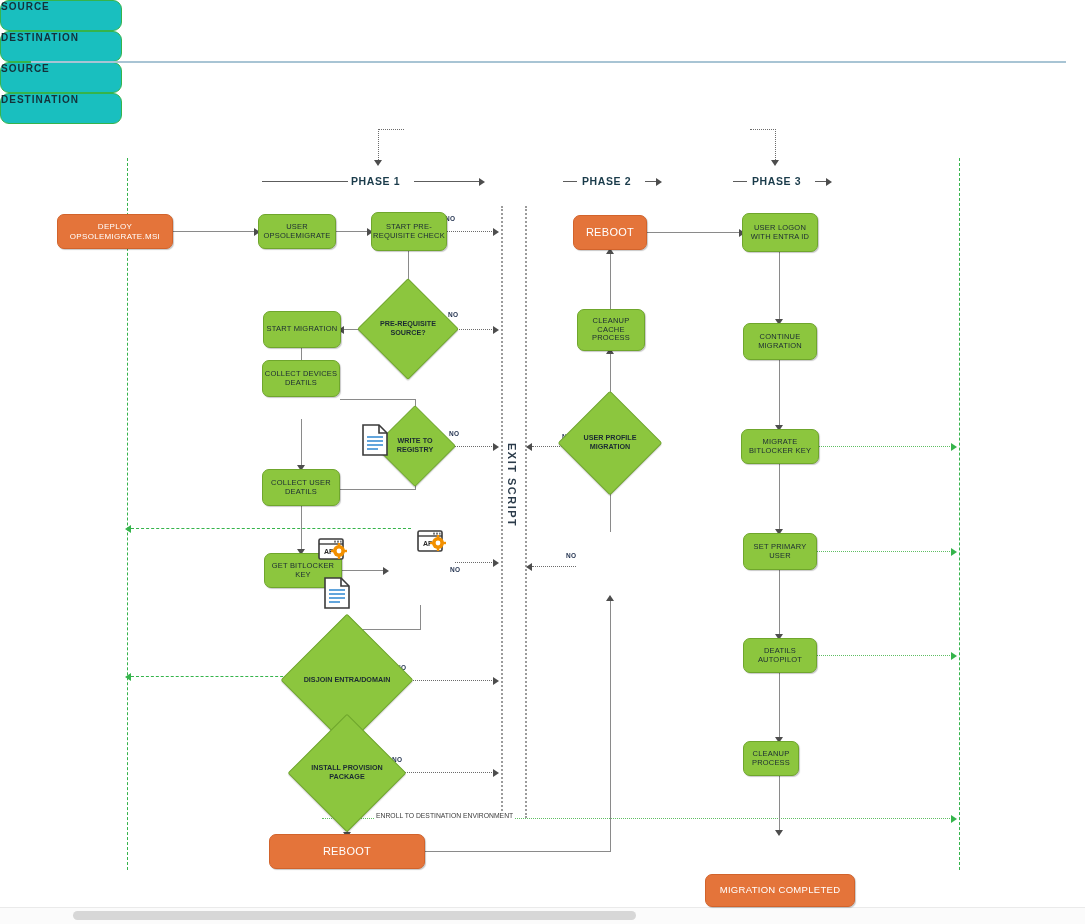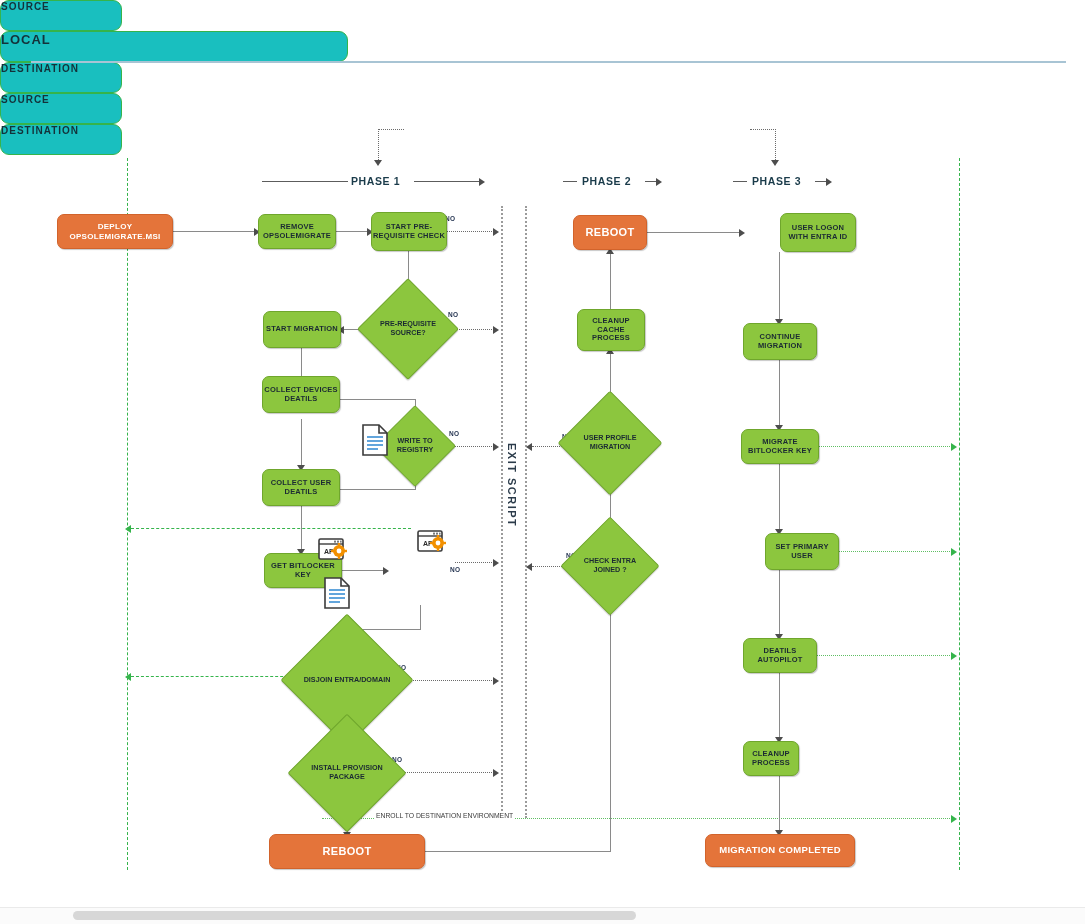--- a/index.html
+++ b/index.html
@@ -24,21 +24,21 @@
     position:absolute; left:31px; top:61px; width:1035px; height:2px;
     background:#a8c4d4;
   }
 
   
   .node {
     position:absolute;
     display:flex; align-items:center; justify-content:center;
     text-align:center;
     line-height:1.15;
-    font-weight:bold;
+    font-weight:normal;
     color:#1b2a33;
     border-radius:7px;
     box-shadow:1px 1px 1px rgba(0,0,0,.22);
     z-index:6;
   }
   .proc {
     background:#8CC63E; border:1px solid #6fa62c;
     font-size:7.5px; letter-spacing:.2px;
   }
   .term {
@@ -128,21 +128,20 @@
   }
 </style>
 </head>
 <body>
 
 <div id="canvas">
 
   <div class="title-rule"></div>
 
   <div class="lane" style="left:67px; top:126px; width:122px; height:31px;">SOURCE</div>
-  <div class="lane" style="left:403px; top:126px; width:348px; height:31px; font-size:13px;">LOCAL</div>
   <div class="lane" style="left:898px; top:126px; width:122px; height:31px;">DESTINATION</div>
   <div class="lane" style="left:67px; top:870px; width:122px; height:31px;">SOURCE</div>
   <div class="lane" style="left:898px; top:870px; width:122px; height:31px;">DESTINATION</div>
 
   <div class="gdash v" style="left:127px; top:158px; height:712px;"></div>
   <div class="gdash v" style="left:959px; top:158px; height:712px;"></div>
 
   <div class="dot v" style="left:378px; top:129px; height:33px;"></div>
   <div class="dot h" style="left:378px; top:129px; width:26px;"></div>
   <div class="ar d" style="left:374px; top:160px;"></div>
@@ -167,21 +166,21 @@
   <div class="ar r" style="left:826px; top:178px;"></div>
 
   <div class="exitline" style="left:501px; top:206px; height:612px;"></div>
   <div class="exitline" style="left:525px; top:206px; height:612px;"></div>
   <div class="exit-label" style="left:506px; top:443px;">EXIT SCRIPT</div>
 
   <div class="node term" style="left:57px; top:214px; width:116px; height:35px; font-size:8px;">DEPLOY OPSOLEMIGRATE.MSI</div>
   <div class="ln h" style="left:173px; top:231px; width:83px;"></div>
   <div class="ar r" style="left:254px; top:228px;"></div>
 
-  <div class="node proc" style="left:258px; top:214px; width:78px; height:35px;">REMOVE OPSOLEMIGRATE</div>
+  <div class="node proc" style="left:258px; top:214px; width:78px; height:35px;">USER OPSOLEMIGRATE</div>
   <div class="ln h" style="left:336px; top:231px; width:33px;"></div>
   <div class="ar r" style="left:367px; top:228px;"></div>
 
   <div class="node proc" style="left:371px; top:212px; width:76px; height:39px;">START PRE-REQUISITE CHECK</div>
   <div class="lbl-no" style="left:445px; top:215px;">NO</div>
   <div class="dot h" style="left:447px; top:231px; width:45px;"></div>
   <div class="ar r" style="left:493px; top:228px;"></div>
 
   <div class="ln v" style="left:408px; top:251px; height:48px;"></div>
   <div class="ar d" style="left:404px; top:297px;"></div>
@@ -194,21 +193,21 @@
   <div class="dot h" style="left:444px; top:329px; width:48px;"></div>
   <div class="ar r" style="left:493px; top:326px;"></div>
 
   <div class="ln h" style="left:341px; top:329px; width:33px;"></div>
   <div class="ar l" style="left:338px; top:326px;"></div>
 
   <div class="node proc" style="left:263px; top:311px; width:78px; height:37px;">START MIGRATION</div>
   <div class="ln v" style="left:301px; top:348px; height:32px;"></div>
   <div class="ar d" style="left:297px; top:378px;"></div>
 
-  <div class="node proc" style="left:262px; top:376px; width:78px; height:37px;">COLLECT DEVICES DEATILS</div>
+  <div class="node proc" style="left:262px; top:360px; width:78px; height:37px;">COLLECT DEVICES DEATILS</div>
 
   <div class="ln h" style="left:340px; top:399px; width:76px;"></div>
   <div class="ln v" style="left:415px; top:399px; height:18px;"></div>
   <div class="ar d" style="left:411px; top:415px;"></div>
 
   <div class="ln v" style="left:301px; top:419px; height:48px;"></div>
   <div class="ar d" style="left:297px; top:465px;"></div>
 
   <div class="dia" style="left:386px; top:417px; width:58px; height:58px;">
     <div class="shape"></div>
@@ -343,24 +342,20 @@
   <div class="gdot h" style="left:322px; top:818px; width:632px;"></div>
   <div class="ar gr" style="left:951px; top:815px;"></div>
   <div class="enroll-label" style="left:374px; top:812px;">ENROLL TO DESTINATION ENVIRONMENT</div>
 
   <div class="node term" style="left:269px; top:834px; width:156px; height:35px;">REBOOT</div>
 
   <div class="ln h" style="left:425px; top:851px; width:186px;"></div>
   <div class="ln v" style="left:610px; top:600px; height:252px;"></div>
   <div class="ar u" style="left:606px; top:595px;"></div>
 
-  <div class="dia" style="left:575px; top:531px; width:70px; height:70px;">
-    <div class="shape"></div>
-    <div class="txt">CHECK ENTRA JOINED ?</div>
-  </div>
   <div class="lbl-no" style="left:566px; top:552px;">NO</div>
   <div class="dot h" style="left:532px; top:566px; width:44px;"></div>
   <div class="ar l" style="left:526px; top:563px;"></div>
 
   <div class="ln v" style="left:610px; top:470px; height:62px;"></div>
   <div class="ar u" style="left:606px; top:466px;"></div>
 
   <div class="dia" style="left:573px; top:406px; width:74px; height:74px;">
     <div class="shape"></div>
     <div class="txt">USER PROFILE MIGRATION</div>
@@ -373,49 +368,49 @@
   <div class="ar u" style="left:606px; top:348px;"></div>
 
   <div class="node proc" style="left:577px; top:309px; width:68px; height:42px;">CLEANUP CACHE PROCESS</div>
   <div class="ln v" style="left:610px; top:252px; height:58px;"></div>
   <div class="ar u" style="left:606px; top:248px;"></div>
 
   <div class="node term" style="left:573px; top:215px; width:74px; height:35px;">REBOOT</div>
   <div class="ln h" style="left:647px; top:232px; width:94px;"></div>
   <div class="ar r" style="left:739px; top:229px;"></div>
 
-  <div class="node proc" style="left:742px; top:213px; width:76px; height:39px;margin-left:38px;">USER LOGON WITH ENTRA ID</div>
+  <div class="node proc" style="left:742px; top:213px; width:76px; height:39px;">USER LOGON WITH ENTRA ID</div>
   <div class="ln v" style="left:779px; top:252px; height:69px;"></div>
   <div class="ar d" style="left:775px; top:319px;"></div>
 
   <div class="node proc" style="left:743px; top:323px; width:74px; height:37px;">CONTINUE MIGRATION</div>
   <div class="ln v" style="left:779px; top:360px; height:67px;"></div>
   <div class="ar d" style="left:775px; top:425px;"></div>
 
   <div class="node proc" style="left:741px; top:429px; width:78px; height:35px;">MIGRATE BITLOCKER KEY</div>
   <div class="gdot h" style="left:819px; top:446px; width:135px;"></div>
   <div class="ar gr" style="left:951px; top:443px;"></div>
   <div class="ln v" style="left:779px; top:464px; height:67px;"></div>
   <div class="ar d" style="left:775px; top:529px;"></div>
 
-  <div class="node proc" style="left:743px; top:533px; width:74px; height:37px;margin-left:22px;">SET PRIMARY USER</div>
+  <div class="node proc" style="left:743px; top:533px; width:74px; height:37px;">SET PRIMARY USER</div>
   <div class="gdot h" style="left:817px; top:551px; width:137px;"></div>
   <div class="ar gr" style="left:951px; top:548px;"></div>
   <div class="ln v" style="left:779px; top:570px; height:66px;"></div>
   <div class="ar d" style="left:775px; top:634px;"></div>
 
   <div class="node proc" style="left:743px; top:638px; width:74px; height:35px;">DEATILS AUTOPILOT</div>
   <div class="gdot h" style="left:817px; top:655px; width:137px;"></div>
   <div class="ar gr" style="left:951px; top:652px;"></div>
   <div class="ln v" style="left:779px; top:673px; height:66px;"></div>
   <div class="ar d" style="left:775px; top:737px;"></div>
 
   <div class="node proc" style="left:743px; top:741px; width:56px; height:35px;">CLEANUP PROCESS</div>
   <div class="ln v" style="left:779px; top:776px; height:56px;"></div>
   <div class="ar d" style="left:775px; top:830px;"></div>
 
-  <div class="node term" style="left:705px; top:834px; width:150px; height:33px; font-size:9.5px;">MIGRATION COMPLETED</div>
+  <div class="node term" style="left:705px; top:874px; width:150px; height:33px; font-size:9.5px;">MIGRATION COMPLETED</div>
 
   <div class="sb-track">
     <div class="sb-thumb"></div>
   </div>
 
 </div>
 
 </body></html>

